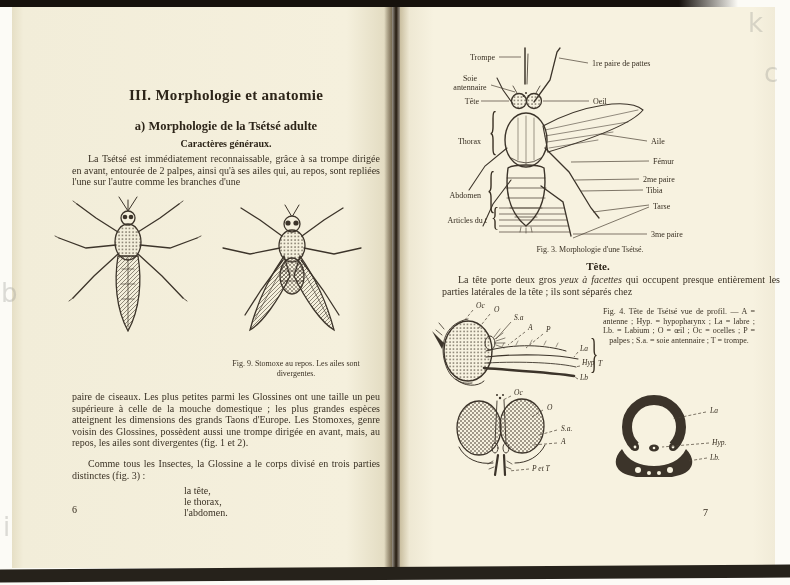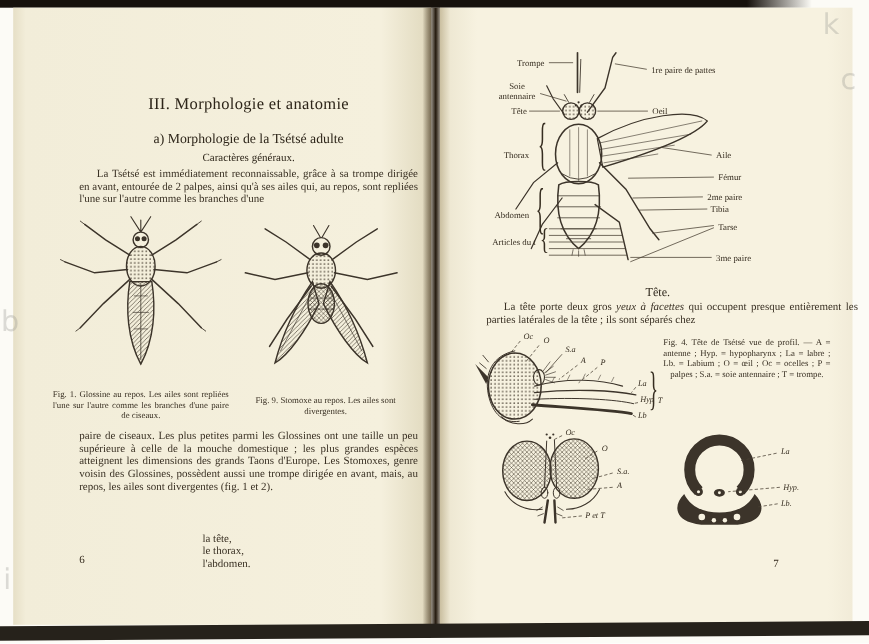--- a/index.html
+++ b/index.html
@@ -8,21 +8,21 @@
   .abs{position:absolute;}
   .top-band{left:0;top:0;width:738px;height:7px;background:linear-gradient(90deg,#16110c 0,#16110c 92%,rgba(22,17,12,0) 100%);}
   .bottom-band{left:-6px;top:567px;width:802px;height:13px;background:#26221b;transform:rotate(-0.35deg);}
   .page{top:7px;height:561px;}
   .page-left{left:12px;width:380px;
     background:linear-gradient(90deg,#e6dfc6 0,#f2edd9 3%,#f5f0dd 88%,#e3dcc2 98%,#b7aa8a 100%);}
   .page-right{left:400px;width:375px;
     background:linear-gradient(90deg,#cabfa0 0,#eee8d3 2.5%,#f7f2e0 9%,#f7f2e0 94%,#f1ebd8 100%);}
   .spine{left:384px;top:7px;width:22px;height:561px;
     background:linear-gradient(90deg,rgba(60,45,25,0) 0%,rgba(50,38,22,.45) 35%,#241a0e 55%,rgba(80,62,35,.35) 78%,rgba(0,0,0,0) 100%);}
-  h1,h2,h3{margin:0;font-weight:normal;color:#2d2519;}
+  h1,h2,h3{margin:0;font-weight:bold;color:#2d2519;}
   .ch-heading{left:54px;top:80px;width:320px;text-align:center;font-size:15px;letter-spacing:.3px;}
   .sec-heading{left:54px;top:112px;width:320px;text-align:center;font-size:12.5px;}
   .sub-heading{left:54px;top:131px;width:320px;text-align:center;font-size:10px;}
   .para{font-size:10px;line-height:11.6px;text-align:justify;}
   .indent{text-indent:16px;}
   .p1{left:60px;top:146px;width:308px;}
   .p2{left:60px;top:384px;width:308px;}
   .p3{left:60px;top:451px;width:308px;}
   .body-list{left:172px;top:478px;font-size:10px;line-height:11px;}
   .caption{font-size:8px;line-height:9.6px;text-align:justify;text-align-last:center;color:#3a3124;}
@@ -113,24 +113,24 @@
         <path d="M76,64 L45,122 M88,64 L119,122" stroke-width=".6"></path>
         <path d="M72,39 L50,23 L31,11"></path>
         <path d="M92,39 L114,23 L133,11"></path>
         <path d="M70,51 L40,57 L13,51"></path>
         <path d="M94,51 L124,57 L151,51"></path>
         <path d="M73,63 L51,93 L35,118"></path>
         <path d="M91,63 L113,93 L129,118"></path>
       </g>
     </svg>
 
-    <div class="abs caption cap1">Fig. 1. Glossine au repos. Les ailes sont repliées l'une sur l'autre comme les branches d'une paire de ciseaux.</div>
     <div class="abs caption cap2">Fig. 9. Stomoxe au repos. Les ailes sont divergentes.</div>
 
     <div class="abs para p2">paire de ciseaux. Les plus petites parmi les Glossines ont une taille un peu supérieure à celle de la mouche domestique ; les plus grandes espèces atteignent les dimensions des grands Taons d'Europe. Les Stomoxes, genre voisin des Glossines, possèdent aussi une trompe dirigée en avant, mais, au repos, les ailes sont divergentes (fig. 1 et 2).</div>
+    <div class="abs para indent p3">Comme tous les Insectes, la Glossine a le corps divisé en trois parties distinctes (fig. 3) :</div>
 
     <div class="abs body-list">
       <div>la tête,</div>
       <div>le thorax,</div>
       <div>l'abdomen.</div>
     </div>
 
     <div class="abs pagenum pn6">6</div>
   </div>
 
@@ -190,20 +190,21 @@
       <text class="fig3-label" x="54" y="183" text-anchor="end">Articles du t</text>
       <text class="fig3-label" x="159" y="26">1re paire de pattes</text>
       <text class="fig3-label" x="160" y="64">Oeil</text>
       <text class="fig3-label" x="218" y="104">Aile</text>
       <text class="fig3-label" x="220" y="124">Fémur</text>
       <text class="fig3-label" x="210" y="142">2me paire</text>
       <text class="fig3-label" x="213" y="153">Tibia</text>
       <text class="fig3-label" x="220" y="169">Tarse</text>
       <text class="fig3-label" x="218" y="197">3me paire</text>
     </svg>
+    <div class="abs caption fig3-cap">Fig. 3. Morphologie d'une Tsétsé.</div>
 
     <h3 class="abs tete-head">Tête.</h3>
     <div class="abs para indent tete-para"><span>La tête porte deux gros </span><i>yeux à facettes</i><span> qui occupent presque entièrement les parties latérales de la tête ; ils sont séparés chez</span></div>
 
     <svg class="abs fig4-box" width="178" height="100" viewBox="0 0 178 100">
       <g class="ink-line" stroke-width="1.2" stroke-linecap="round">
         <path d="M16,44 L4,32 L14,50 Z" fill="#3c342a" stroke="none"></path>
         <path d="M14,36 l-6,-5 M16,30 l-5,-6" stroke-width=".8"></path>
         <ellipse cx="40" cy="52" rx="24" ry="30" fill="url(#p-dots)" stroke-width="1.4"></ellipse>
         <path d="M40,20 C20,24 12,40 16,60 C20,78 30,86 44,84" stroke-width=".9"></path>

